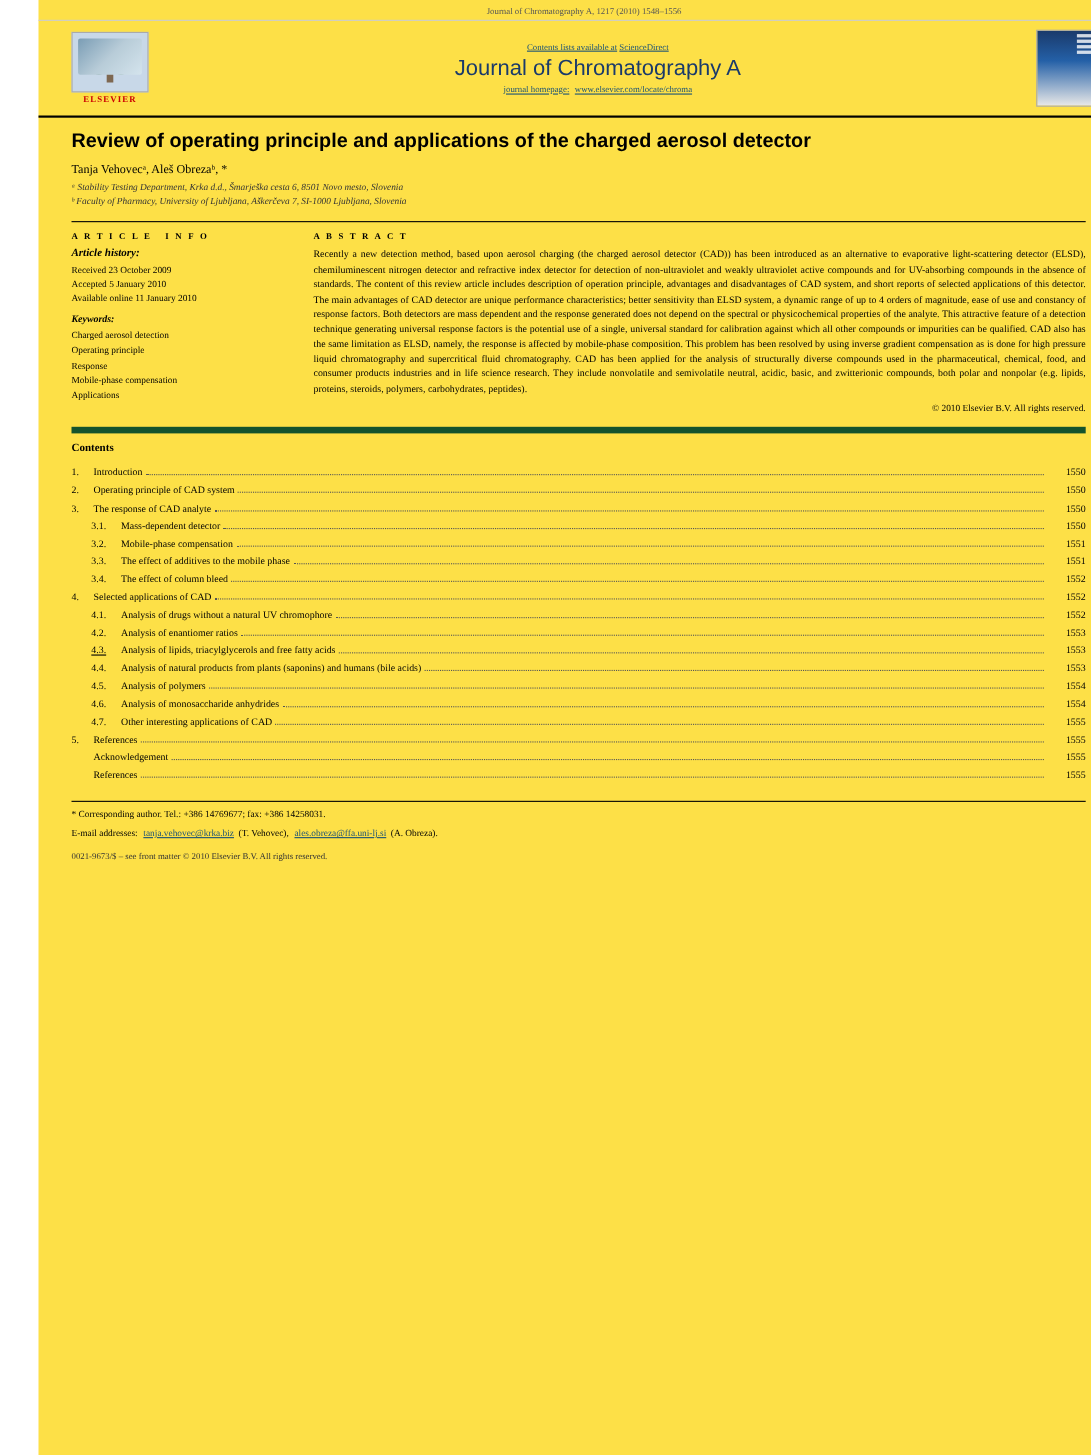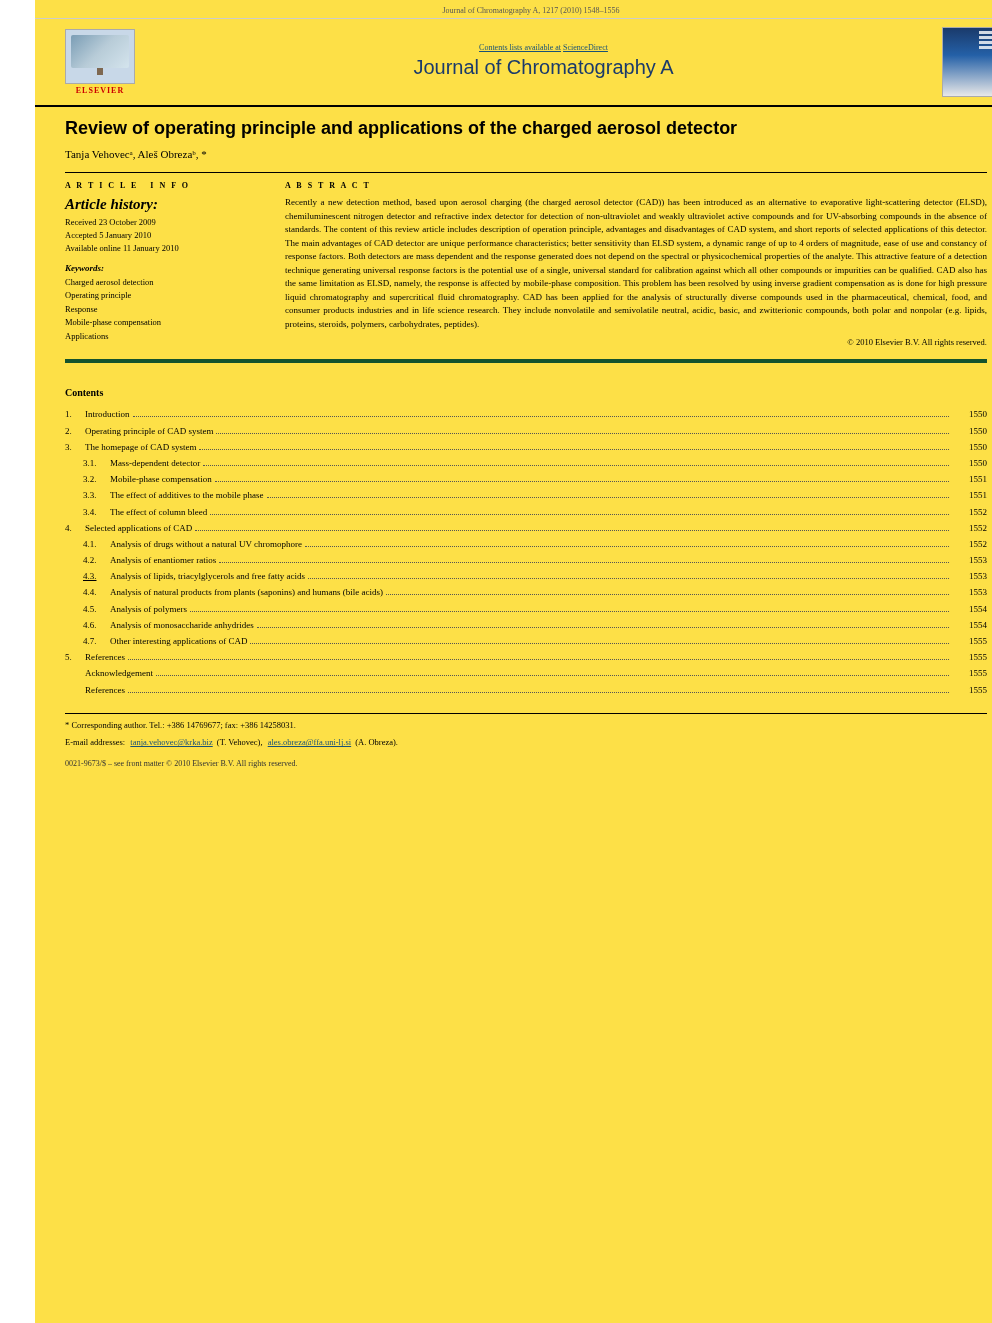--- a/index.html
+++ b/index.html
@@ -194,21 +194,21 @@
       text-transform: uppercase;
       color: #000;
       margin-bottom: 6px;
     }
 
     .article-info-section {
       margin-bottom: 8px;
     }
 
     .article-info-section .info-title {
-      font-size: 15px;
+      font-size: 10px;
       font-style: italic;
       font-weight: bold;
       margin-bottom: 3px;
     }
 
     .article-info-section .info-line {
       font-size: 8.5px;
       line-height: 1.5;
     }
 
@@ -234,22 +234,22 @@
     .copyright-line {
       font-size: 8.5px;
       text-align: right;
       margin-top: 6px;
       color: #000;
     }
 
     
     .contents-section {
       margin-top: 10px;
-      border-top: 4px solid #14532d;
-      padding-top: 24px;
+      border-top: 6px solid #14532d;
+      padding-top: 8px;
     }
 
     .contents-title {
       font-size: 10px;
       font-weight: bold;
       margin-bottom: 8px;
     }
 
     .contents-list {
       list-style: none;
@@ -314,20 +314,24 @@
       </div>
       <div class="logo-text">ELSEVIER</div>
     </div>
 
     <div class="journal-title-center">
       <div class="contents-line">
         <span>Contents lists available at</span>
         <span style="color:#1a5276;text-decoration:underline;cursor:pointer;">ScienceDirect</span>
       </div>
       <div class="main-title">Journal of Chromatography A</div>
+      <div class="homepage-line">
+        <span>journal homepage:</span>
+        <span style="color:#1a5276;text-decoration:underline;cursor:pointer;margin-left:3px;">www.elsevier.com/locate/chroma</span>
+      </div>
     </div>
 
     <div class="journal-cover">
       <div class="cover-stripes">
         <div class="stripe"></div>
         <div class="stripe"></div>
         <div class="stripe"></div>
         <div class="stripe"></div>
       </div>
     </div>
@@ -336,20 +340,22 @@
   <div class="main-content">
 
 
     <div class="article-title">Review of operating principle and applications of the charged aerosol detector</div>
 
     <div class="authors">
       <span>Tanja Vehovecᵃ, Aleš Obrezaᵇ, *</span>
     </div>
 
     <div class="affiliations">
+      <div>ᵃ Stability Testing Department, Krka d.d., Šmarješka cesta 6, 8501 Novo mesto, Slovenia</div>
+      <div>ᵇ Faculty of Pharmacy, University of Ljubljana, Aškerčeva 7, SI-1000 Ljubljana, Slovenia</div>
     </div>
 
     <div class="two-col">
       <div class="left-col">
         <div class="section-header">A R T I C L E &nbsp; I N F O</div>
 
         <div class="article-info-section">
           <div class="info-title">Article history:</div>
           <div class="info-line">Received 23 October 2009</div>
           <div class="info-line">Accepted 5 January 2010</div>
@@ -383,21 +389,21 @@
             <span style="font-size: 9px; text-align: right; min-width: 35px;">1550</span>
           </li>
           <li>
             <span style="width: 20px; min-width: 20px; font-size: 9px;">2.</span>
             <span style="font-size: 9px;">Operating principle of CAD system</span>
             <span style="flex: 1 1 0%; border-bottom: 1px dotted rgb(85, 85, 85); margin: 0px 3px 3px; height: 1px;"></span>
             <span style="font-size: 9px; text-align: right; min-width: 35px;">1550</span>
           </li>
           <li>
             <span style="width: 20px; min-width: 20px; font-size: 9px;">3.</span>
-            <span style="font-size: 9px;">The homepage of CAD system</span>
+            <span style="font-size: 9px;">The response of CAD analyte</span>
             <span style="flex: 1 1 0%; border-bottom: 1px dotted rgb(85, 85, 85); margin: 0px 3px 3px; height: 1px;"></span>
             <span style="font-size: 9px; text-align: right; min-width: 35px;">1550</span>
           </li>
           <li>
             <span style="width: 45px; min-width: 45px; padding-left: 18px; font-size: 9px;">3.1.</span>
             <span style="font-size: 9px;">Mass-dependent detector</span>
             <span style="flex: 1 1 0%; border-bottom: 1px dotted rgb(85, 85, 85); margin: 0px 3px 3px; height: 1px;"></span>
             <span style="font-size: 9px; text-align: right; min-width: 35px;">1550</span>
           </li>
           <li>

